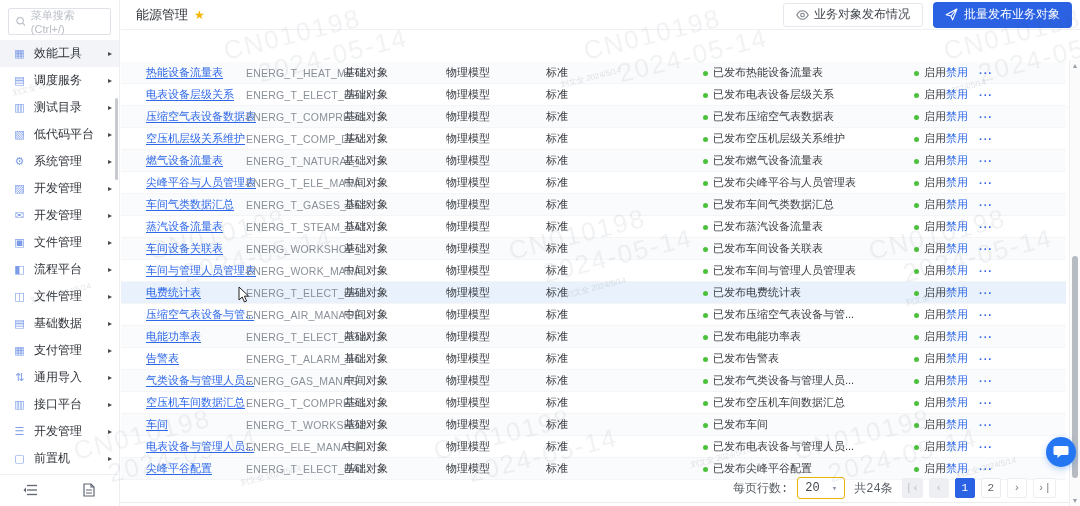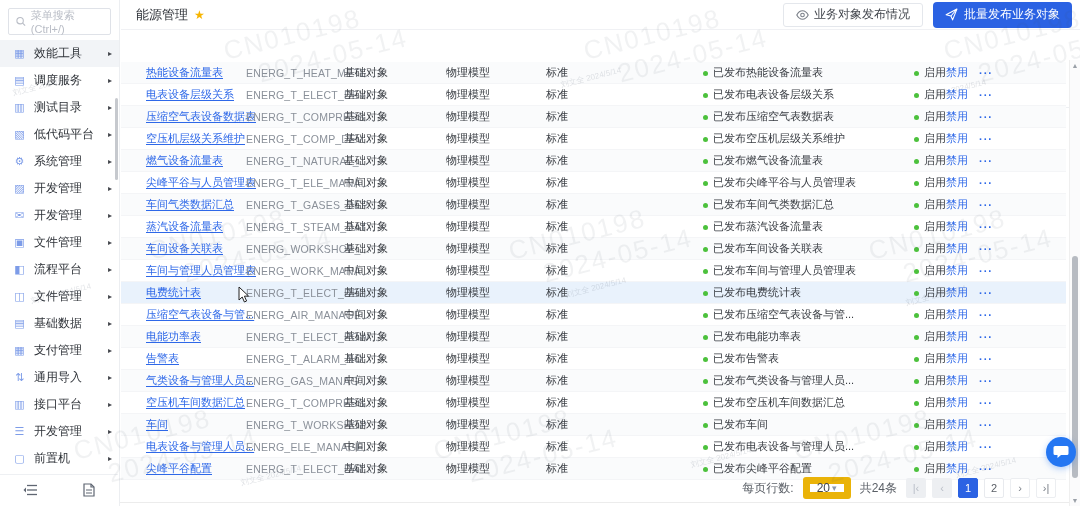--- a/index.html
+++ b/index.html
@@ -72,22 +72,22 @@
   .c-code { color:#8a9099; font-size:10.5px; letter-spacing:0.2px; }
   .c-plain { color:#383c42; }
   .dot { display:inline-block; width:5px; height:5px; border-radius:50%;
          background:#4cc13c; margin-right:5px; vertical-align:middle; }
   .c-status, .c-enabled { color:#383c42;text-align:right; }
   .c-disable { color:#2e68e8; }
   .c-more { color:#2e68e8; letter-spacing:1px; font-weight:bold; }
 
   
   .pagination { position:absolute; bottom:7px; right:24px; display:flex; align-items:center;
-                gap:9px; font-size:12px; color:#5a5f66; z-index:20; }
-  .page-size { width:48px; height:22px; border:7px solid #eab308; border-radius:3px;
+                gap:9px; font-size:12px; color:#5a5f66; z-index:20;font-family:Liberation Mono, monospace; }
+  .page-size { width:48px; height:22px; border:1px solid #eab308; border-radius:3px;
                display:flex; align-items:center; justify-content:space-between;
                padding:0 7px; color:#42464d; background:#fff; }
   .caret { font-size:9px; color:#8a97ad; }
   .pg-btn { min-width:20px; height:20px; padding:0 4px; border-radius:2px; display:flex;
             align-items:center; justify-content:center; font-size:11px; cursor:default; }
   .pg-disabled { background:#edeff2; color:#b9bec7; }
   .pg-page { background:#fff; border:1px solid #e8eaee; color:#5a5f66; }
   .pg-page.active { background:#2b62e3; border-color:#2b62e3; color:#fff; }
   .pg-nav { background:#fff; border:1px solid #eceef1; color:#7b8089; }
 

